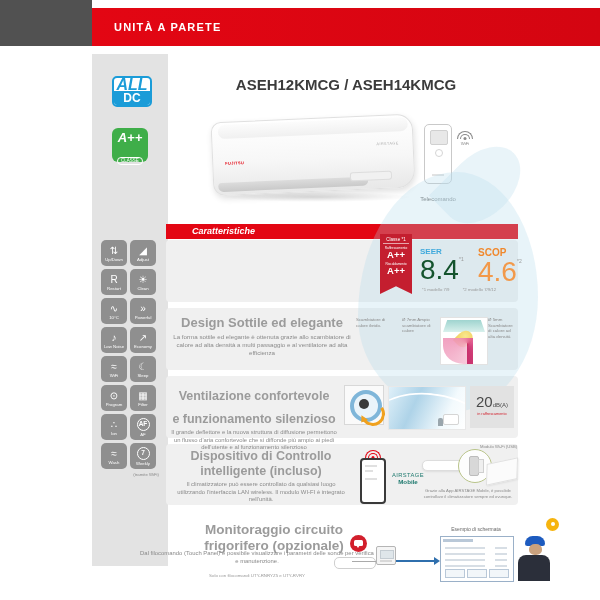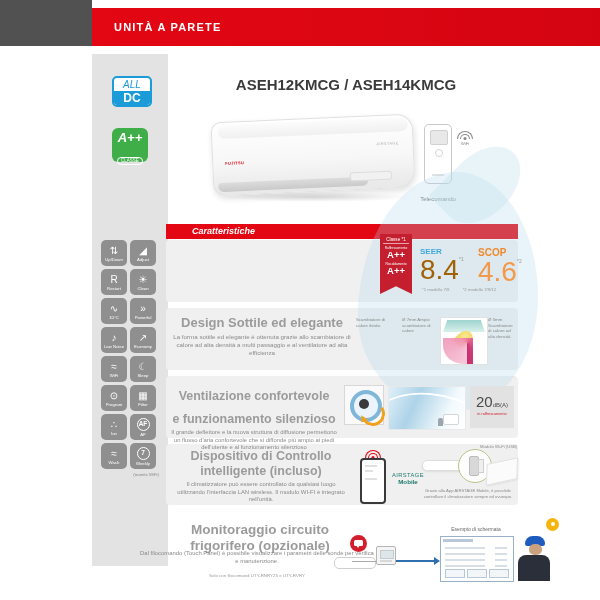--- a/index.html
+++ b/index.html
@@ -8,21 +8,21 @@
 
   
   .dark-corner{left:0;top:0;width:92px;height:46px;background:#515151;}
   .banner{left:92px;top:8px;width:508px;height:38px;background:linear-gradient(90deg,#e30613,#d40511);color:#fff;
           font-size:11px;font-weight:bold;letter-spacing:1.2px;line-height:38px;padding-left:22px;box-sizing:border-box;}
   .title{left:176px;top:56px;width:340px;text-align:center;color:#3b3b3b;font-weight:bold;font-size:15px;line-height:19px;}
 
   
   .rail{left:92px;top:54px;width:76px;height:512px;background:#e3e3e3;}
   .alldc{left:112px;top:76px;width:36px;border:2px solid #1b9cd8;border-radius:5px;overflow:hidden;background:#fff;text-align:center;}
-  .alldc .t{display:block;color:#1b9cd8;font-weight:normal;font-style:italic;font-size:10px;line-height:13px;}
+  .alldc .t{display:block;color:#1b9cd8;font-weight:bold;font-style:italic;font-size:16px;line-height:13px;}
   .alldc .b{display:block;background:#1b9cd8;color:#fff;font-weight:bold;font-size:12px;line-height:14px;}
   .classe{left:112px;top:128px;width:36px;height:34px;background:#3fae49;border-radius:6px;text-align:center;color:#fff;}
   .classe .g{display:block;font-weight:bold;font-style:italic;font-size:13px;line-height:20px;}
   .classe .l{display:inline-block;border:1px solid #fff;border-radius:6px;font-size:4.5px;line-height:6px;padding:0 3px;}
 
   .icon-grid{left:101px;top:240px;width:58px;display:grid;grid-template-columns:26px 26px;gap:3px;}
   .fcell{width:26px;height:26px;background:#8f8f8f;border-radius:5px;color:#fff;display:flex;flex-direction:column;align-items:center;justify-content:center;}
   .fglyph{font-size:10px;line-height:11px;}
   .fglyph.circle{border:1px solid #fff;border-radius:50%;font-size:6.5px;line-height:9px;width:11px;height:11px;text-align:center;font-weight:bold;}
   .flabel{font-size:4.3px;line-height:5px;margin-top:1px;white-space:nowrap;}
@@ -69,21 +69,21 @@
   .s1-text{left:8px;top:7px;width:200px;text-align:center;}
   .s1-text .sec-title{font-size:14.5px;line-height:17px;}
   .s1-text .sec-body{font-size:6.3px;line-height:8px;margin-top:3px;}
   .ribbon{left:214px;top:-6px;width:32px;height:60px;background:#c41e2f;color:#fff;text-align:center;
           clip-path:polygon(0 0,100% 0,100% 100%,50% 87%,0 100%);}
   .ribbon .rh{font-size:4.6px;line-height:7px;border-bottom:1px solid rgba(255,255,255,.6);display:block;margin:2px 3px 0;}
   .ribbon .rs{font-size:3.2px;line-height:4.5px;display:block;margin-top:1.5px;}
   .ribbon .rv{font-size:9.5px;font-weight:bold;line-height:10px;display:block;}
   .seer{left:254px;top:7px;width:56px;}
   .seer .lab{font-size:8px;font-weight:bold;color:#3fa9dc;display:block;}
-  .seer .val{font-size:28px;color:#a16207;line-height:28px;}
+  .seer .val{font-size:28px;color:#14532d;line-height:28px;}
   .seer .sup{font-size:5px;color:#999;vertical-align:top;}
   .scop{left:312px;top:7px;width:56px;}
   .scop .lab{font-size:10px;font-weight:bold;color:#f0882d;display:block;}
   .scop .val{font-size:28px;color:#f2994a;line-height:28px;}
   .scop .sup{font-size:5px;color:#999;vertical-align:top;}
   .s1-notes{left:256px;top:47px;width:130px;font-size:4.3px;color:#999;}
   .s1-notes span{margin-right:12px;}
 
   
   .s2-text{left:6px;top:7px;width:180px;text-align:center;}
@@ -129,21 +129,21 @@
   .airstage .a2{display:block;font-size:6.2px;font-weight:bold;}
   .s4bar{left:256px;top:16px;width:46px;height:9px;background:#fff;border:1px solid #ddd;border-radius:5px;box-shadow:0 1px 2px rgba(0,0,0,.08);}
   .mag{left:292px;top:5px;width:32px;height:32px;background:#fdfdfd;border:1px solid #b9c48a;border-radius:50%;}
   .mag .m1{position:absolute;left:10px;top:6px;width:8px;height:18px;background:#d8d8d8;border:1px solid #bcbcbc;border-radius:2px;}
   .mag .m2{position:absolute;left:19px;top:9px;width:4px;height:12px;background:#efefef;border:1px solid #cfcfcf;}
   .card{left:320px;top:17px;width:30px;height:19px;background:#fbfbfb;border:1px solid #e0e0e0;transform:rotate(-12deg) skewX(-14deg);box-shadow:1px 1px 2px rgba(0,0,0,.08);}
   .modlabel{left:314px;top:0px;width:38px;font-size:4.2px;line-height:5.5px;color:#8a8a8a;}
   .s4cap{left:252px;top:44px;width:100px;font-size:4.2px;line-height:5.5px;color:#8a8a8a;text-align:center;}
 
   
-  .s5-title{left:162px;top:522px;width:196px;text-align:center;font-weight:bold;color:#9b9b9b;font-size:13.5px;line-height:15.5px;}
+  .s5-title{left:176px;top:522px;width:196px;text-align:center;font-weight:bold;color:#9b9b9b;font-size:13.5px;line-height:15.5px;}
   .bubble{left:350px;top:535px;width:17px;height:17px;background:#d21f2c;border-radius:50%;}
   .bubble::before{content:"";position:absolute;left:4px;top:4.5px;width:9px;height:6px;background:#fff;border-radius:1.5px;}
   .bubble::after{content:"";position:absolute;left:6px;top:10px;width:0;height:0;border-left:2px solid transparent;border-right:2px solid transparent;border-top:3px solid #fff;}
   .s5-body{left:138px;top:550px;width:238px;text-align:center;color:#8a8a8a;font-size:5.9px;line-height:7.5px;}
   .s5-foot{left:138px;top:573px;width:238px;text-align:center;color:#9a9a9a;font-size:4.4px;}
   .uout{left:334px;top:557px;width:40px;height:10px;background:#fff;border:1px solid #cfcfcf;border-radius:5px;}
   .cline{left:352px;top:561px;width:26px;height:1px;background:#aaa;}
   .ctrl{left:376px;top:546px;width:18px;height:17px;background:#f5f5f5;border:1px solid #b5b5b5;border-radius:2px;}
   .ctrl .cs{position:absolute;left:2.5px;top:2.5px;width:12px;height:7px;background:#dfe6ea;border:1px solid #c4ccd2;}
   .ctrl .cb{position:absolute;left:2.5px;bottom:2px;width:12px;height:2px;background:#d8d8d8;}

